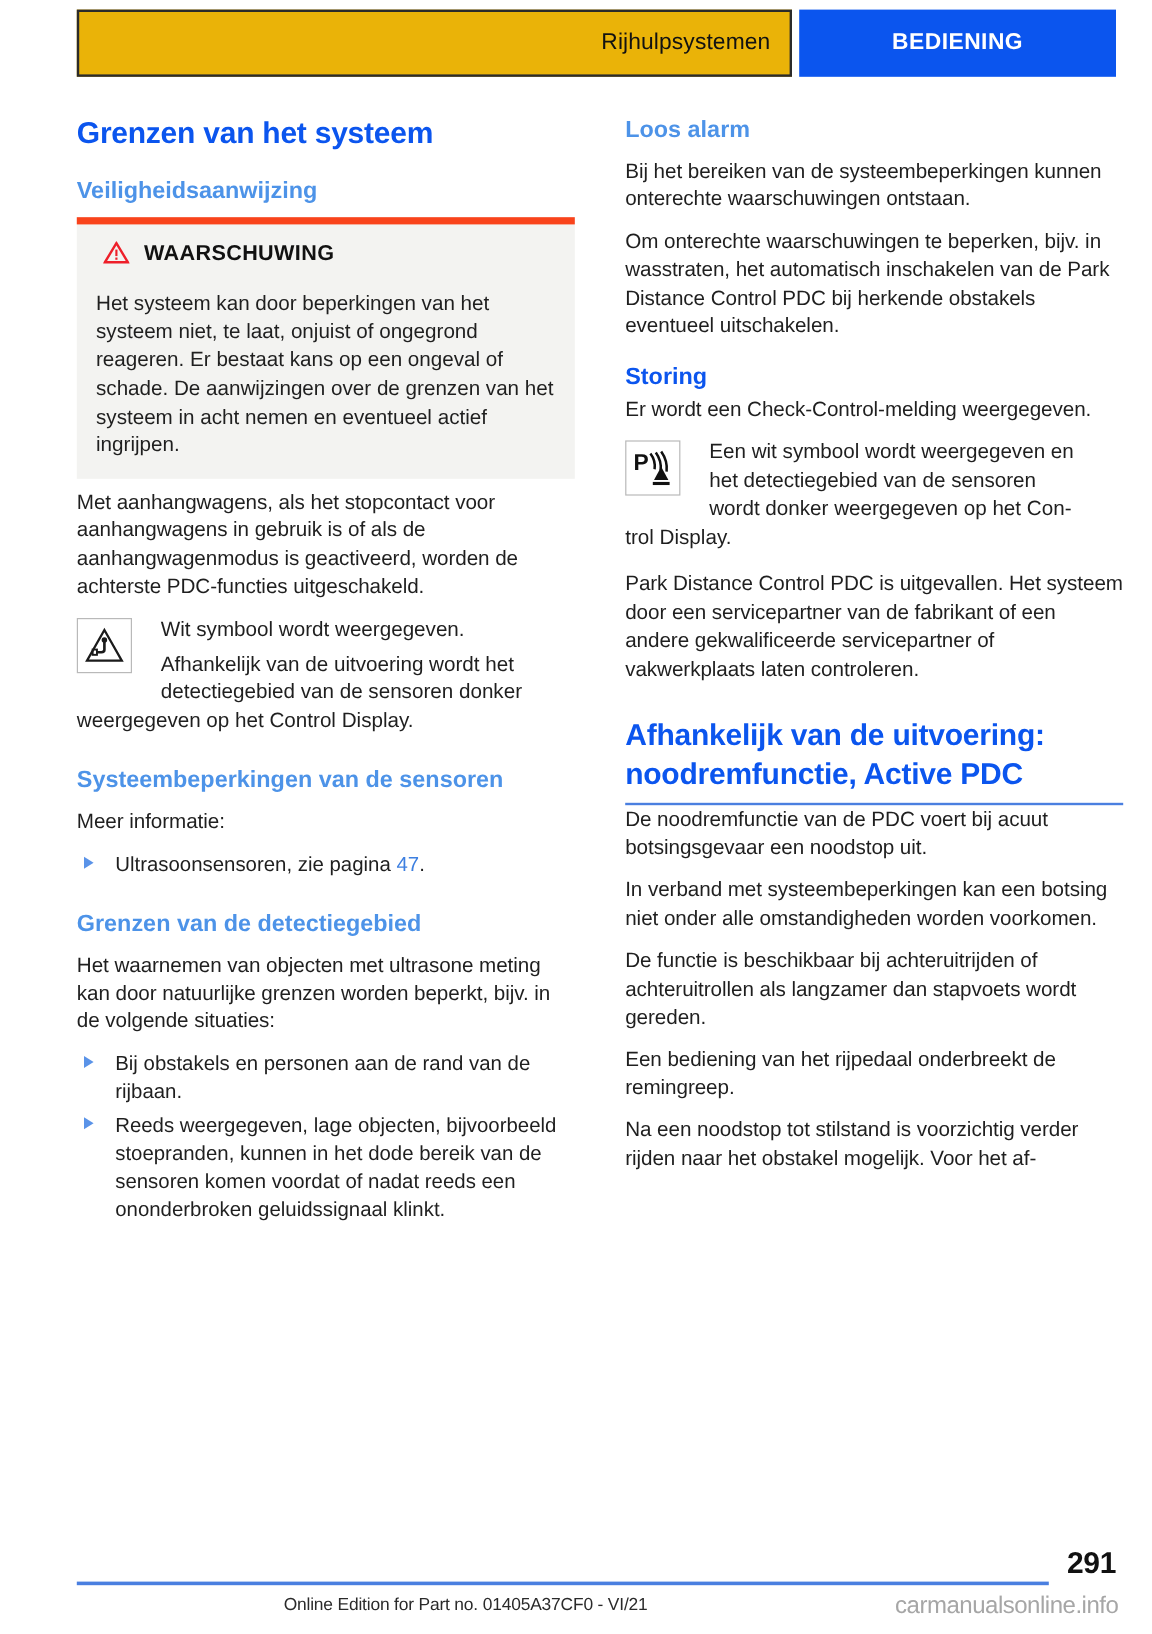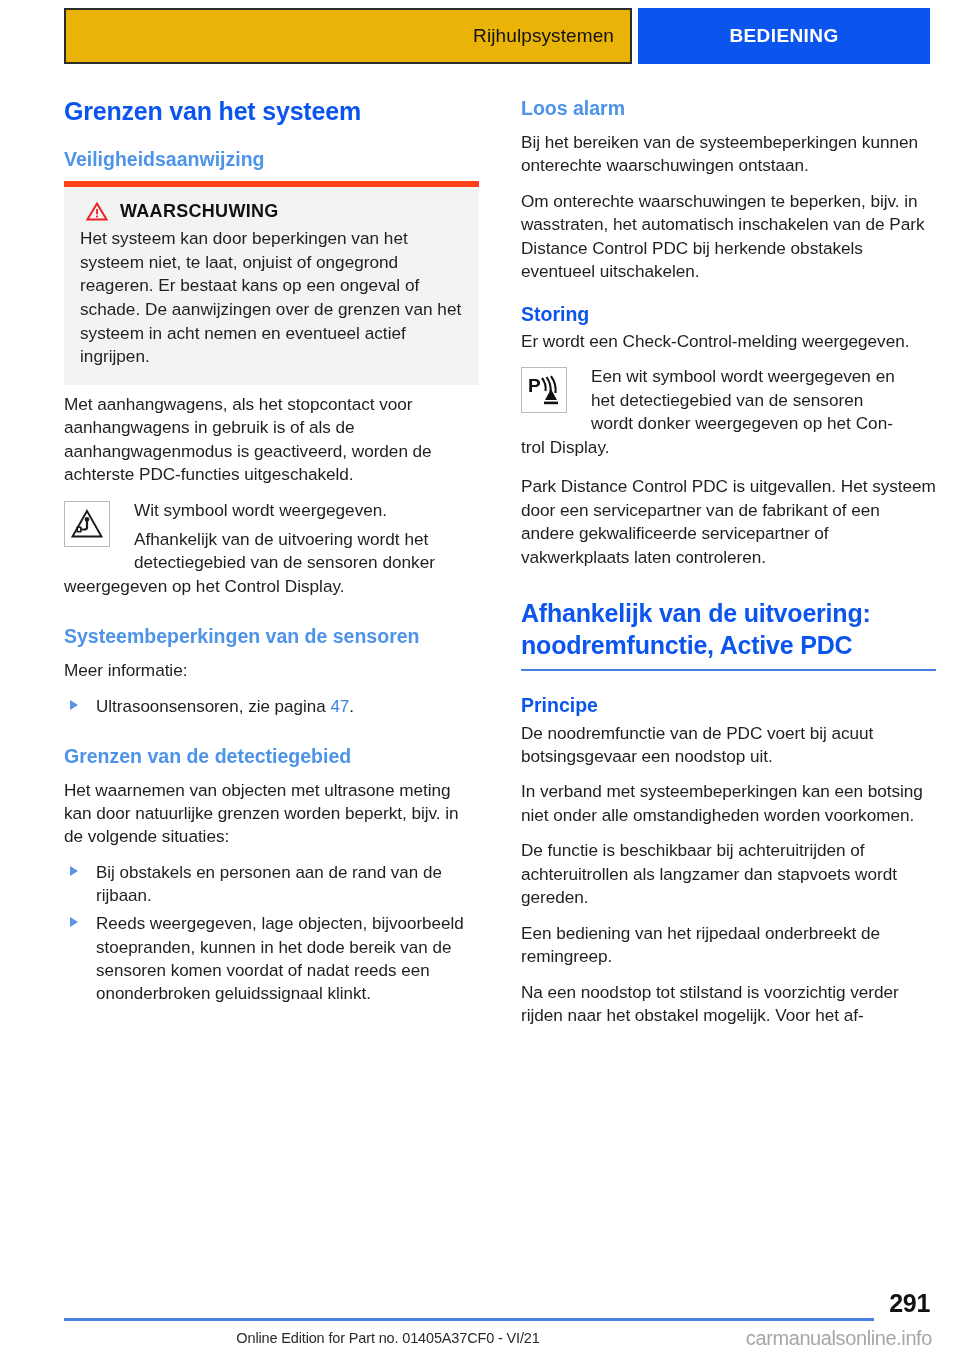--- a/index.html
+++ b/index.html
@@ -30,21 +30,21 @@
     justify-content: flex-end;
     padding-right: 16px;
     background: #eab308;
   }
   .header-breadcrumb span {
     font-size: 19px;
     color: #121212;
     letter-spacing: 0.1px;
   }
   .header-section {
-    width: 292px;
+    width: 264px;
     margin-left: 6px;
     background: #0b55ee;
     display: flex;
     align-items: center;
     justify-content: center;
   }
   .header-section span {
     color: #ffffff;
     font-weight: bold;
     font-size: 19px;
@@ -108,23 +108,23 @@
 
   
   .warn-box {
     background: #f3f3f1;
     border-top: 6px solid #f9431b;
     padding: 14px 16px 16px 16px;
     margin-bottom: 8px;
   }
   .warn-head {
     display: flex;
-    align-items: center;
+    align-items: flex-start;
     gap: 12px;
-    margin-bottom: 5px;
+    margin-bottom: 19px;
     padding-left: 6px;
   }
   .warn-head .label {
     font-size: 18px;
     font-weight: bold;
     letter-spacing: 0.3px;
     color: #111;
   }
   .warn-box p {
     font-size: 17.2px;
@@ -310,21 +310,20 @@
         <span class="ind2">het detectiegebied van de sensoren</span>
         <span class="ind2">wordt donker weergegeven op het Con-</span>
         <span class="flow">trol Display.</span>
       </p>
     </div>
 
     <p class="body" style="margin-top:16px;">Park Distance Control PDC is uitgevallen. Het systeem door een servicepartner van de fabrikant of een andere gekwalificeerde servicepartner of vakwerkplaats laten controleren.</p>
 
     <h1 class="h-big" style="margin-top:28px;">Afhankelijk van de uitvoering: noodremfunctie, Active PDC</h1>
 
-    <h2 class="h-sub" style="margin-top:22px;">Principe</h2>
     <p class="body">De noodremfunctie van de PDC voert bij acuut botsingsgevaar een noodstop uit.</p>
 
     <p class="body">In verband met systeembeperkingen kan een botsing niet onder alle omstandigheden worden voorkomen.</p>
     <p class="body">De functie is beschikbaar bij achteruitrijden of achteruitrollen als langzamer dan stapvoets wordt gereden.</p>
     <p class="body">Een bediening van het rijpedaal onderbreekt de remingreep.</p>
     <p class="body">Na een noodstop tot stilstand is voorzichtig verder rijden naar het obstakel mogelijk. Voor het af-</p>
 
   </div>
 </div>
 

